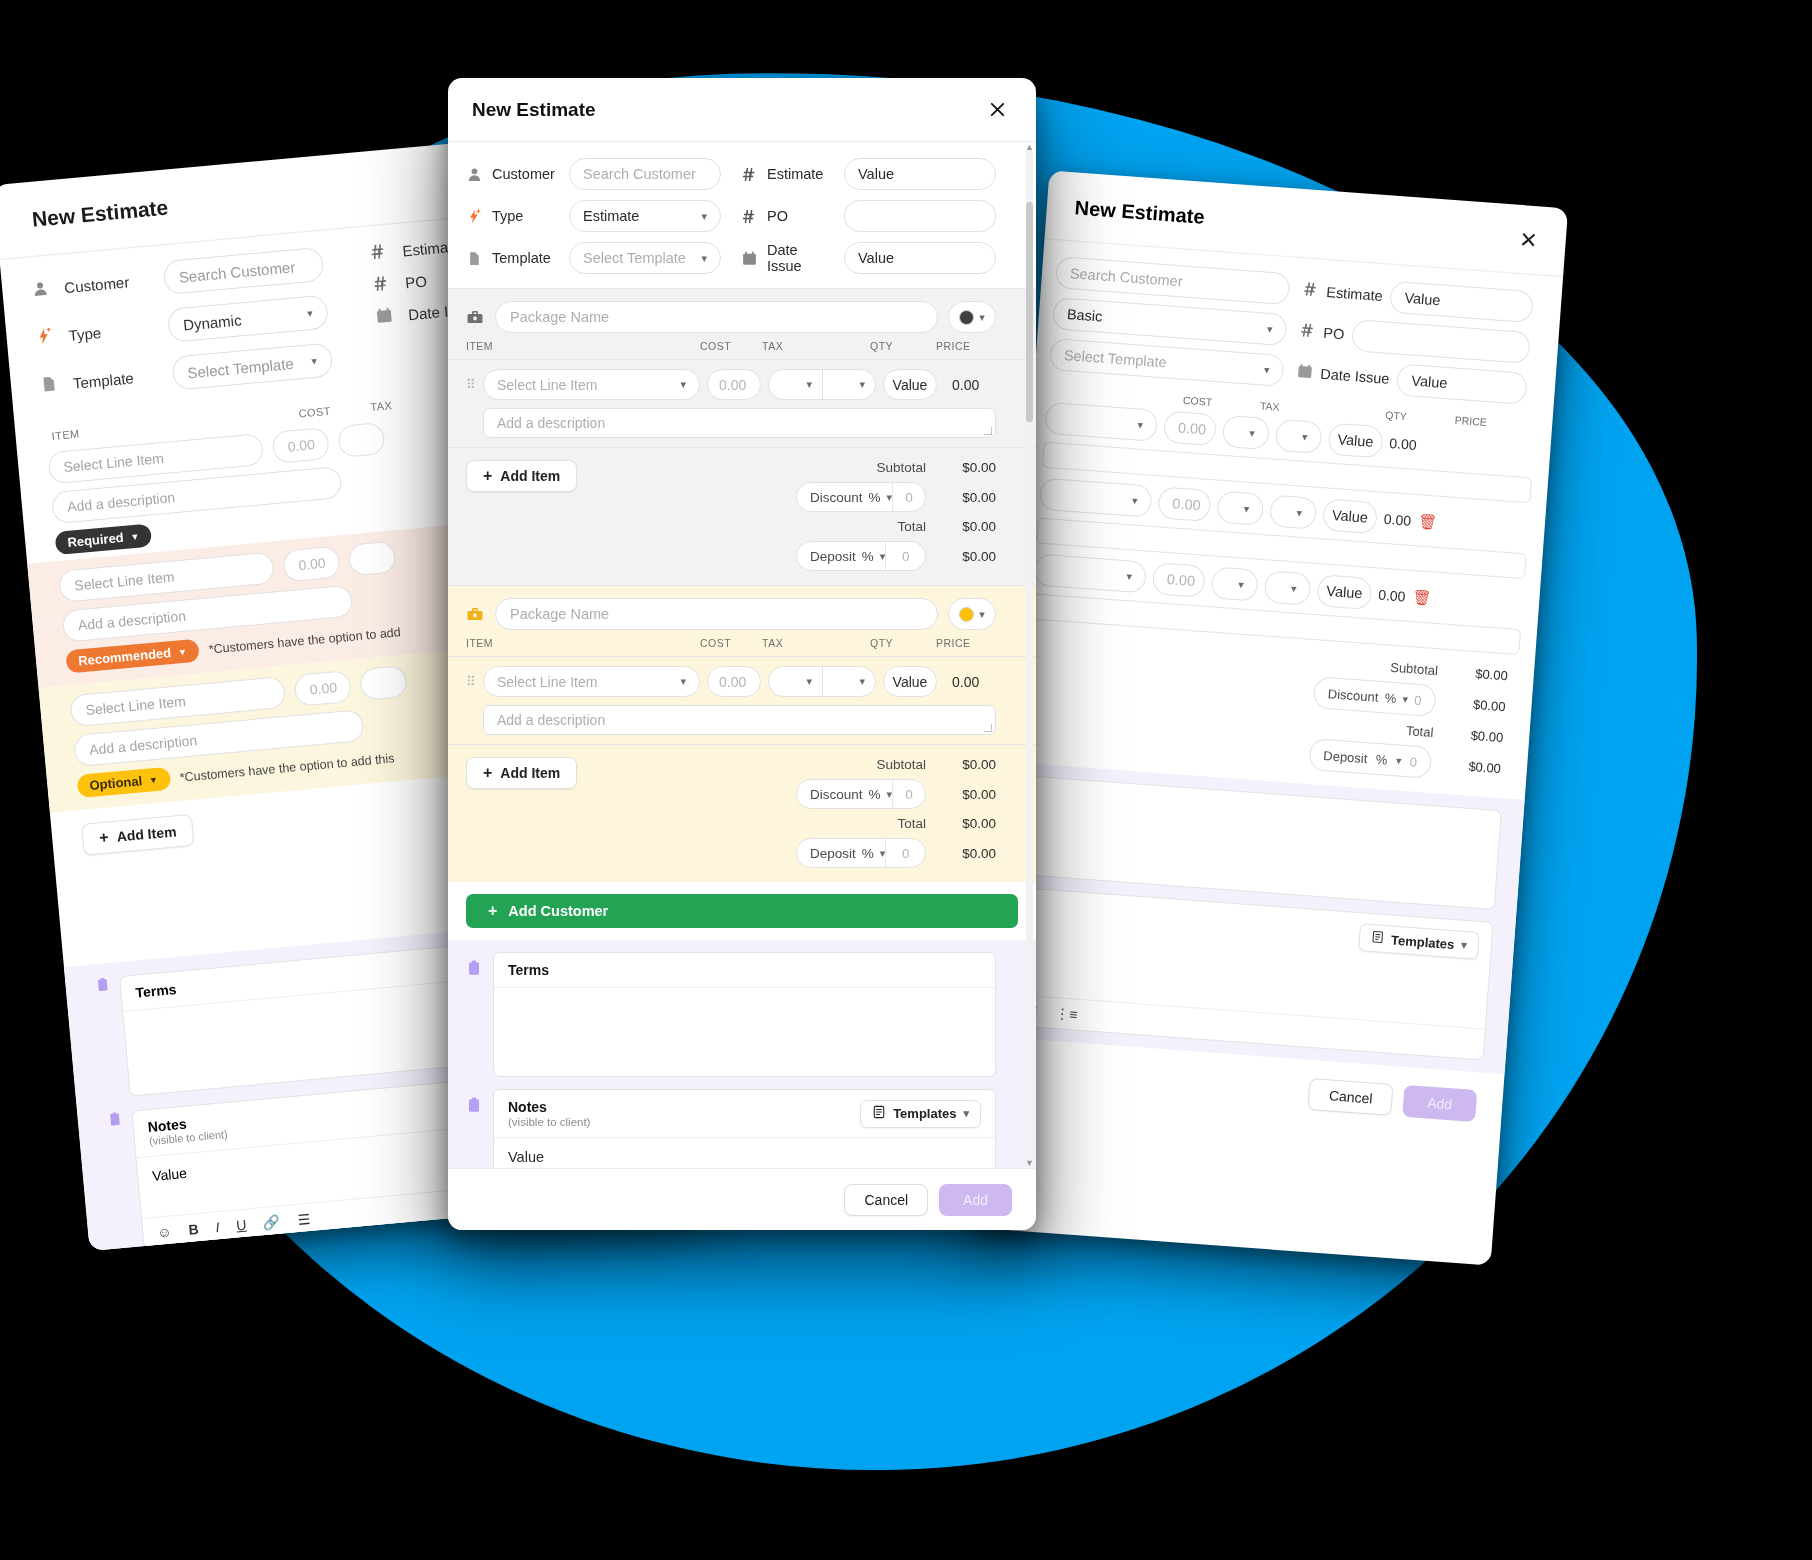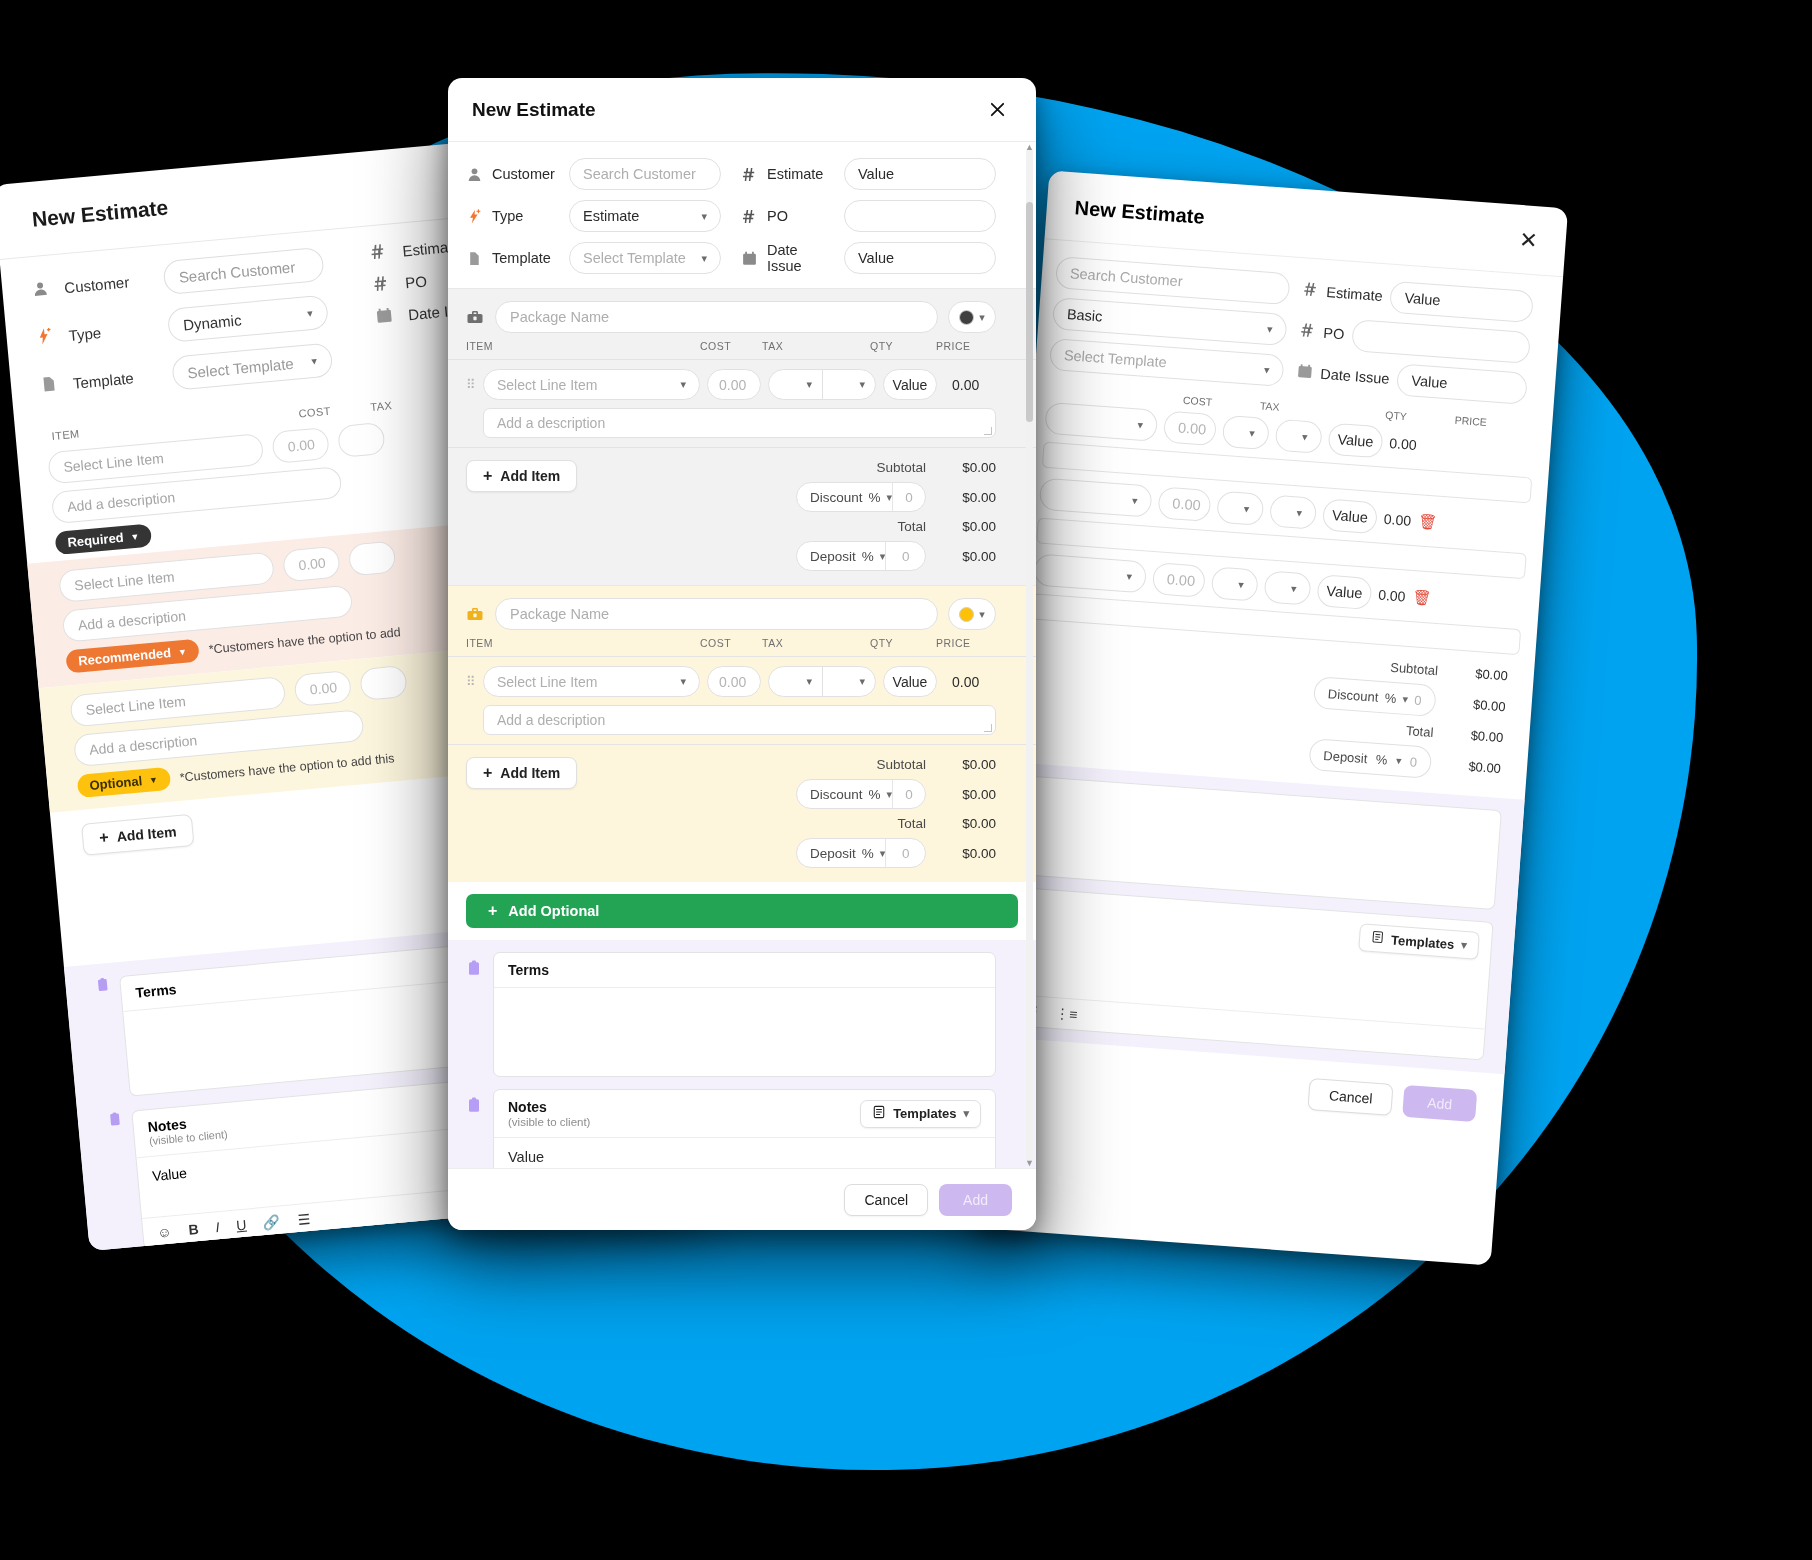--- a/index.html
+++ b/index.html
@@ -871,21 +871,21 @@
             </span>
             <span class="t-amt">$0.00</span>
           </div>
         </div>
       </div>
     </div>
 
     <div class="add-pkg-wrap">
       <div class="add-pkg">
         <span class="plus">+</span>
-        <span>Add Optional</span>
+        <span>Add Customer</span>
       </div>
     </div>
 
     <div class="purple-sec">
       <div class="pp-row">
         <span class="clip-ico">
           <svg viewBox="0 0 16 16" width="16" height="16" fill="#b69df5">
               <rect x="3" y="2.2" width="10" height="12.6" rx="1.6"></rect>
               <rect x="6" y="0.6" width="4" height="3" rx="1.1"></rect>
             </svg>

